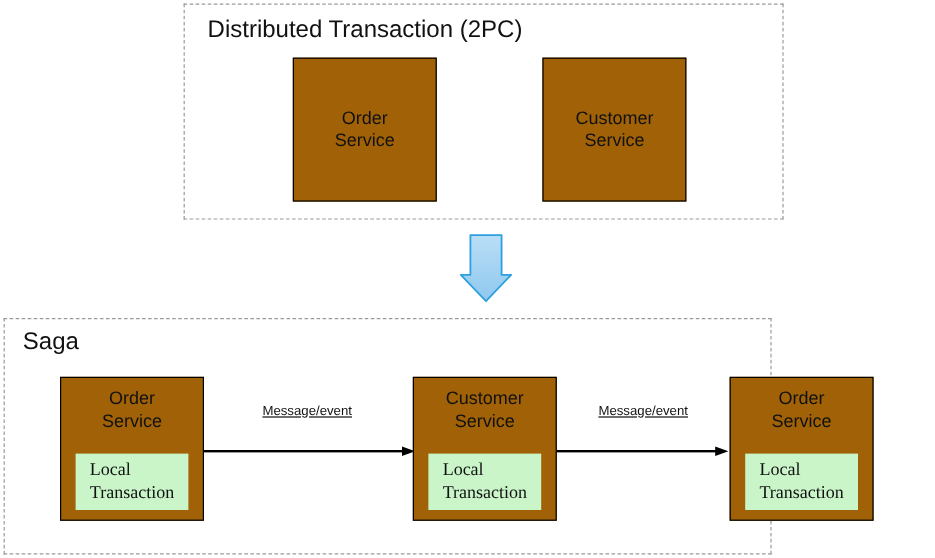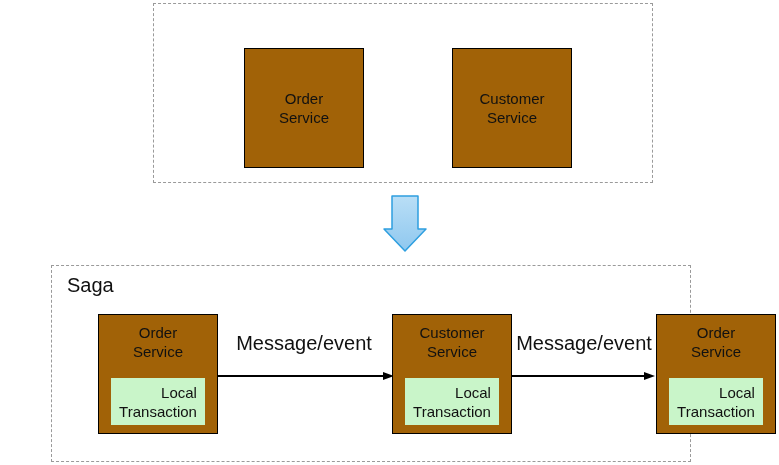--- a/index.html
+++ b/index.html
@@ -19,21 +19,21 @@
   }
   .group-title {
     position: absolute;
     font-size: 20px;
     line-height: 24px;
     color: var(--text, #111);
     white-space: nowrap;
   }
   #group-2pc { left: 153px; top: 3px; width: 500px; height: 180px; }
   #group-2pc .group-title { left: 19px; top: 9px; }
-  #group-saga { left: 3px; top: 265px; width: 640px; height: 197px; margin-left: 48px; }
+  #group-saga { left: 3px; top: 265px; width: 640px; height: 197px; }
   #group-saga .group-title { left: 15px; top: 7px; }
 
   .node {
     position: absolute;
     width: 120px;
     height: 120px;
     border: 1px solid var(--node-border, #000);
     box-sizing: border-box;
     background: #a16207;
   }
@@ -55,59 +55,61 @@
   #saga-node-1 { left: 340px; top: 48px; }
   #saga-node-2 { left: 604px; top: 48px; }
 
   .local-box {
     position: absolute;
     left: 12px; top: 63px;
     width: 94px; height: 47px;
     background: var(--green-fill, #c9f6c9);
     display: flex; align-items: center; justify-content: center;
     font-size: 15px; line-height: 19px;
-    text-align: right; white-space: pre-line;
+    text-align: left; white-space: pre-line; font-family: Liberation Serif, serif;
   }
 
   
   #down-arrow { position: absolute; left: 382px; top: 194px; }
 
   
   .connector-line {
     position: absolute;
     height: 2px;
     background: var(--connector, #000);
   }
   .connector-head {
     position: absolute;
     width: 0; height: 0;
     border-left: 11px solid var(--connector, #000);
     border-top: 4.5px solid transparent;
     border-bottom: 4.5px solid transparent;
   }
   .connector-label {
     position: absolute;
-    font-size: 20px;
+    font-size: 11px;
     line-height: 20px;
     text-align: center;
     white-space: nowrap;
+    text-decoration: underline;
   }
   #conn-0-line  { left: 166px; top: 109px; width: 167px; }
   #conn-0-head  { left: 331px; top: 105.5px; }
   #conn-0-label { left: 164px; top: 67px; width: 176px; }
   #conn-1-line  { left: 460px; top: 109px; width: 134px; }
   #conn-1-head  { left: 592px; top: 105.5px; }
   #conn-1-label { left: 458px; top: 67px; width: 148px; }
 </style>
 </head>
 <body>
 
 <div class="canvas">
 
   <div class="group" id="group-2pc">
+    <div class="group-title">Distributed Transaction (2PC)</div>
     <div class="node centered" id="node-2pc-order">
       <div class="label">Order
 Service</div>
     </div>
     <div class="node centered" id="node-2pc-customer">
       <div class="label">Customer
 Service</div>
     </div>
   </div>
 

